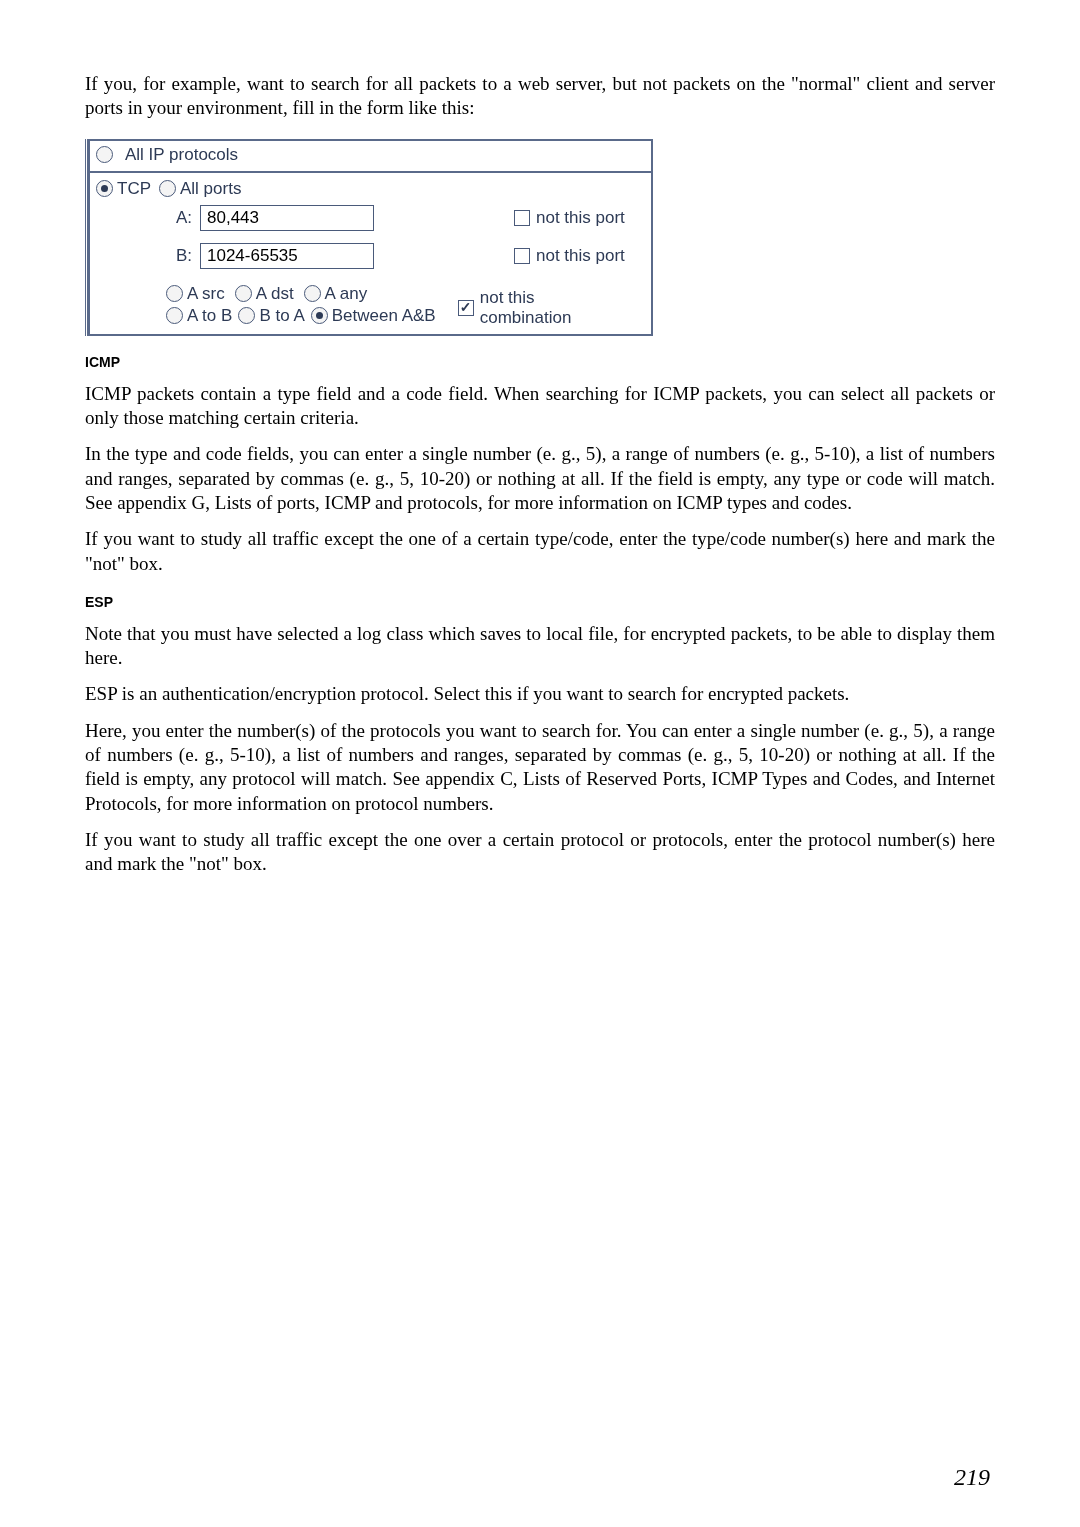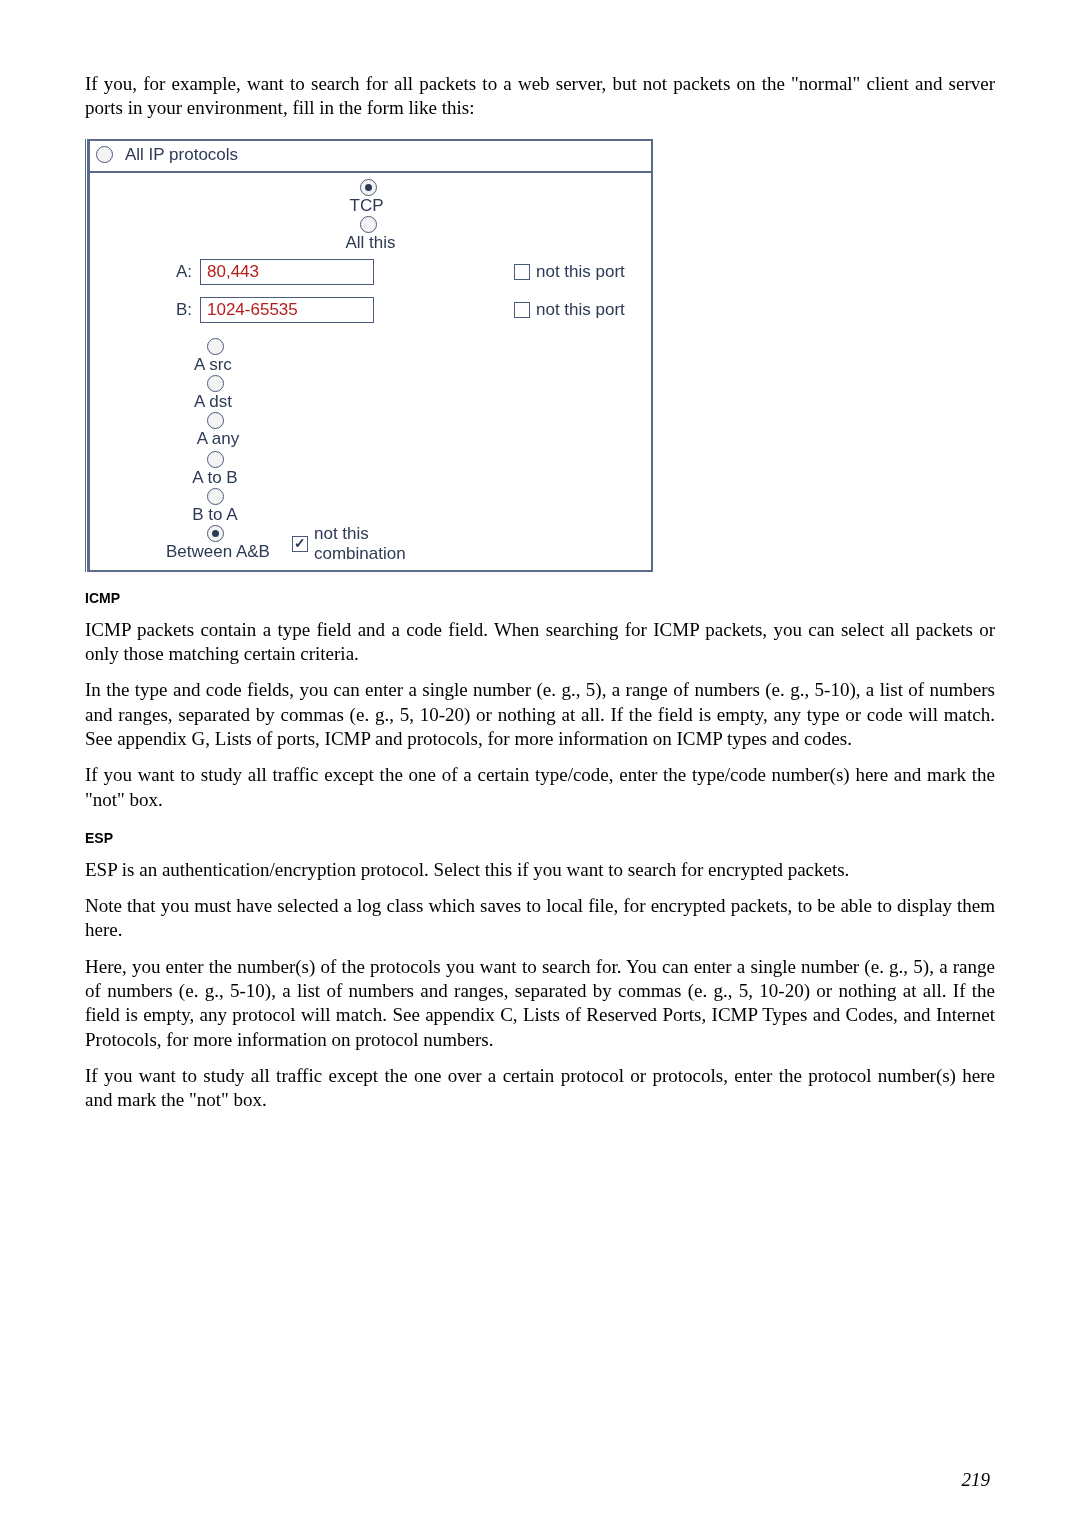--- a/index.html
+++ b/index.html
@@ -59,21 +59,20 @@
     align-items: center;
     gap: 8px;
   }
   .fig-body {
     padding: 4px 6px 6px 6px;
   }
   .fig-line {
     display: flex;
     align-items: center;
     margin: 2px 0;
-    flex-direction: column;
   }
   .radio {
     display: inline-flex;
     align-items: center;
     justify-content: center;
     width: 17px; height: 17px;
     border-radius: 50%;
     border: 1.5px solid #4a5a7a;
     background: #f4f4f4;
     margin-right: 4px;
@@ -101,21 +100,21 @@
   }
   .chk.sel::after { content: "✓"; }
   .txtbox {
     display: inline-block;
     border: 1.5px solid #4a5a7a;
     background: #fff;
     padding: 2px 6px;
     width: 160px;
     font-family: Verdana, sans-serif;
     font-size: 17px;
-    color: #b91c1c;
+    color: #000000;
   }
   .helplink {
     color: #2a4aa0;
     text-decoration: underline;
   }
   .port-row {
     display: flex;
     align-items: center;
     margin: 6px 0 12px 0;
   }
@@ -129,21 +128,21 @@
     font-weight: bold;
     font-size: 14px;
     margin-top: 18px;
     margin-bottom: 4px;
   }
   .pagenum {
     position: absolute;
     bottom: 36px;
     right: 90px;
     font-style: italic;
-    font-size: 19px;
+    font-size: 24px;
   }
 </style>
 </head>
 <body>
 
 <div class="page">
 
 
 
   <p class="para">If you, for example, want to search for all packets to a web server, but not packets on the "normal" client and server ports in your environment, fill in the form like this:</p>
@@ -153,21 +152,21 @@
     <div class="figure">
       <div class="fig-row1">
         <span class="radio"></span>
         <span>All IP protocols</span>
       </div>
       <div class="fig-body">
         <div class="fig-line">
           <span class="radio sel"></span>
           <span style="margin-right:8px;">TCP</span>
           <span class="radio"></span>
-          <span>All this</span>
+          <span>All ports</span>
         </div>
 
         <div class="port-row">
           <span class="port-label">A:</span>
           <span class="txtbox">80,443</span>
           <span class="port-chk-gap"></span>
           <span class="chk"></span>
           <span>not this port</span>
         </div>
         <div class="port-row">
@@ -209,20 +208,20 @@
     </div>
     </div>
   </div>
 
   <div class="h3">ICMP</div>
   <p class="para">ICMP packets contain a type field and a code field. When searching for ICMP packets, you can select all packets or only those matching certain criteria.</p>
   <p class="para">In the type and code fields, you can enter a single number (e. g., 5), a range of numbers (e. g., 5-10), a list of numbers and ranges, separated by commas (e. g., 5, 10-20) or nothing at all. If the field is empty, any type or code will match. See appendix G, Lists of ports, ICMP and protocols, for more information on ICMP types and codes.</p>
   <p class="para">If you want to study all traffic except the one of a certain type/code, enter the type/code number(s) here and mark the "not" box.</p>
 
   <div class="h3">ESP</div>
+  <p class="para">Note that you must have selected a log class which saves to local file, for encrypted packets, to be able to display them here.</p>
   <p class="para">ESP is an authentication/encryption protocol. Select this if you want to search for encrypted packets.</p>
-  <p class="para">Note that you must have selected a log class which saves to local file, for encrypted packets, to be able to display them here.</p>
 
   <p class="para">Here, you enter the number(s) of the protocols you want to search for. You can enter a single number (e. g., 5), a range of numbers (e. g., 5-10), a list of numbers and ranges, separated by commas (e. g., 5, 10-20) or nothing at all. If the field is empty, any protocol will match. See appendix C, Lists of Reserved Ports, ICMP Types and Codes, and Internet Protocols, for more information on protocol numbers.</p>
   <p class="para">If you want to study all traffic except the one over a certain protocol or protocols, enter the protocol number(s) here and mark the "not" box.</p>
 
   <div class="pagenum">219</div>
 </div>
 
 </body></html>

